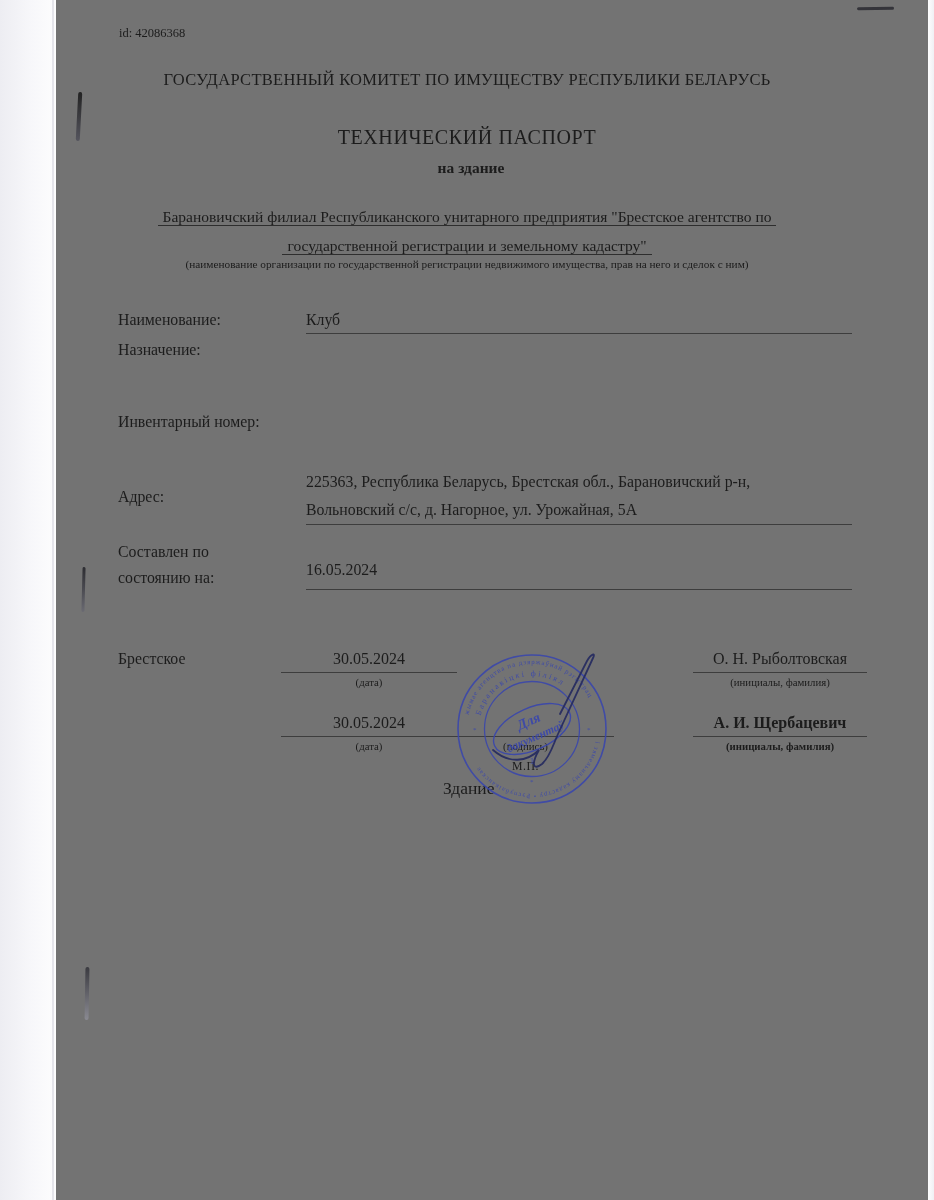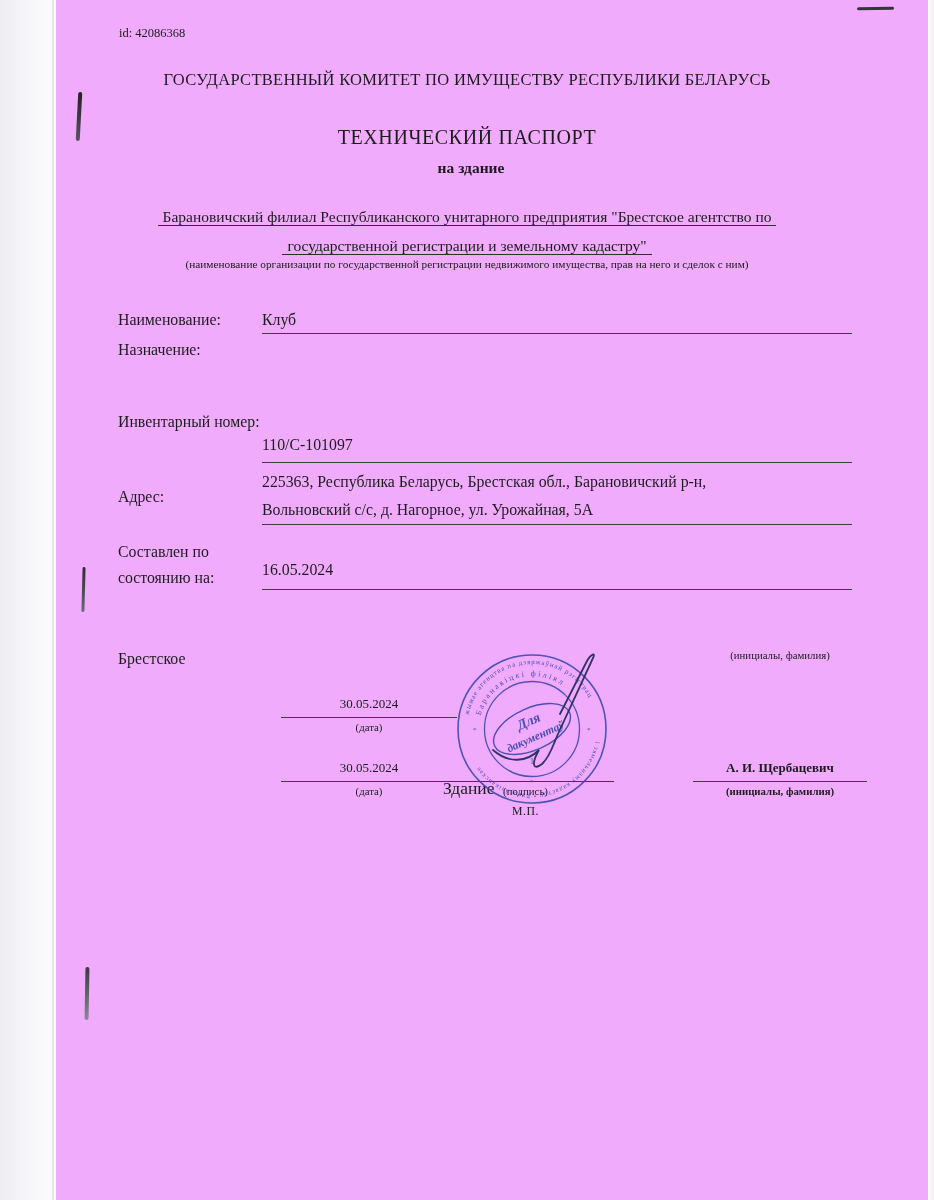--- a/index.html
+++ b/index.html
@@ -1,18 +1,18 @@
 <!DOCTYPE html>
 <html><head>
 <meta charset="utf-8">
 <style>
   html,body { margin:0; padding:0; background:#ffffff; }
   .page {
     position:relative; width:934px; height:1200px;
-    background:#f0abfc; overflow:hidden;
+    background:#737373; overflow:hidden;
     font-family:"Liberation Serif","DejaVu Serif",serif;
     color:#1c1c1c;
   }
   
   .scan-left-band { position:absolute; left:0; top:0; width:56px; height:100%;
     background:linear-gradient(90deg,#ededf2 0%,#f7f7fa 55%,#fdfdfe 100%); }
   .scan-fold-line { position:absolute; left:52px; top:0; width:2px; height:100%;
     background:rgba(186,186,200,.35); }
   .scan-right-band { position:absolute; right:0; top:0; width:6px; height:100%;
     background:linear-gradient(270deg,#f0f0f4,#fdfdfe); }
@@ -32,42 +32,42 @@
   .doc-subtitle { top:159px; font-size:15.5px; font-weight:bold;margin-left:8px; }
   
   .org { position:absolute; left:0; right:0; top:202px; text-align:center;
     font-size:15.5px; line-height:29px; }
   .org .u { border-bottom:1.4px solid #2e2e2e; padding:0 5px; }
   .org-caption { position:absolute; left:0; right:0; top:258px; text-align:center;
     font-size:11.3px; }
   
   .frow { position:absolute; left:118px; width:734px; display:flex; font-size:15.8px; }
   .flabel { flex:0 0 144px; line-height:26px; }
-  .fvalue { flex:1; min-width:0; }
+  .fvalue { flex:1; min-width:0;margin-left:44px; }
   .vline { line-height:30px; }
   .u-b { border-bottom:1.3px solid #3d3d3d; }
   .frow1 { top:306px; } .frow1 .flabel { line-height:27px; }
   .frow1 .vline { line-height:27px; }
   .frow2 { top:337px; } .frow2 .flabel { align-self:center; }
   .frow2 .l1 { line-height:31px; } .frow2 .l2 { line-height:30px; }
   .frow3 { top:406px; } .frow3 .flabel { padding-top:3px; }
   .frow3 .fvalue { display:flex; flex-direction:column; justify-content:flex-end; height:56px; }
   .frow3 .vtext { padding-bottom:8px; }
   .frow4 { top:468px; } .frow4 .flabel { align-self:center; }
   .frow4 .l1 { line-height:28px; } .frow4 .l2 { line-height:28px; }
   .frow5 { top:537px; } .frow5 .flabel { padding-top:2px; }
   .frow5 .fvalue { display:flex; flex-direction:column; justify-content:flex-end; height:52px; }
   .frow5 .vtext { padding-bottom:10px; }
   
   .sig-role { position:absolute; left:118px; font-size:15.8px; line-height:24px; width:170px; }
   .role-a { top:647px; }
   .role-b { top:691px; }
   .sigcol { position:absolute; text-align:center; }
-  .sigcol .val { border-bottom:1.3px solid #3d3d3d; font-size:13px;
-    height:26px; line-height:26px;margin-top:45px; }
+  .sigcol .val { border-bottom:1.3px solid #3d3d3d; font-size:16px;
+    height:26px; line-height:26px; }
   .sigcol .cap { font-size:10.8px; padding-top:3px; }
   .sigcol .mp { font-size:11.8px; margin-top:7px; letter-spacing:.5px; }
   .colA-date { left:281px; top:646px; width:176px; }
   .colA-name { left:693px; top:646px; width:174px; }
   .colB-date { left:281px; top:710px; width:176px; }
   .colB-sign { left:437px; top:710px; width:177px; }
   .colB-name { left:693px; top:710px; width:174px;font-weight:bold; }
   .marks-heading { position:absolute; left:443px; top:778px; font-size:17.5px; }
   
   .stamp { position:absolute; left:447px; top:644px; width:170px; height:170px;
@@ -103,23 +103,20 @@
       <div class="vline u-b">Клуб</div>
     </div>
   </div>
 
   <div class="frow frow2">
     <div class="flabel">Назначение:</div>
   </div>
 
   <div class="frow frow3">
     <div class="flabel">Инвентарный номер:</div>
-    <div class="fvalue u-b">
-      <div class="vtext">110/С-101097</div>
-    </div>
   </div>
 
   <div class="frow frow4">
     <div class="flabel">Адрес:</div>
     <div class="fvalue">
       <div class="vline l1">225363, Республика Беларусь, Брестская обл., Барановичский р-н,</div>
       <div class="vline l2 u-b">Вольновский с/с, д. Нагорное, ул. Урожайная, 5А</div>
     </div>
   </div>
 
@@ -129,20 +126,21 @@
       <div class="vtext">16.05.2024</div>
     </div>
   </div>
 
   <div class="sig-role role-a">Брестское</div>
   <div class="sigcol colA-date">
     <div class="val">30.05.2024</div>
     <div class="cap">(дата)</div>
   </div>
   <div class="sigcol colA-name">
+    <div class="val">О. Н. Рыболтовская</div>
     <div class="cap">(инициалы, фамилия)</div>
   </div>
 
   <div class="sigcol colB-date">
     <div class="val">30.05.2024</div>
     <div class="cap">(дата)</div>
   </div>
   <div class="sigcol colB-sign">
     <div class="val"></div>
     <div class="cap">(подпись)</div>

